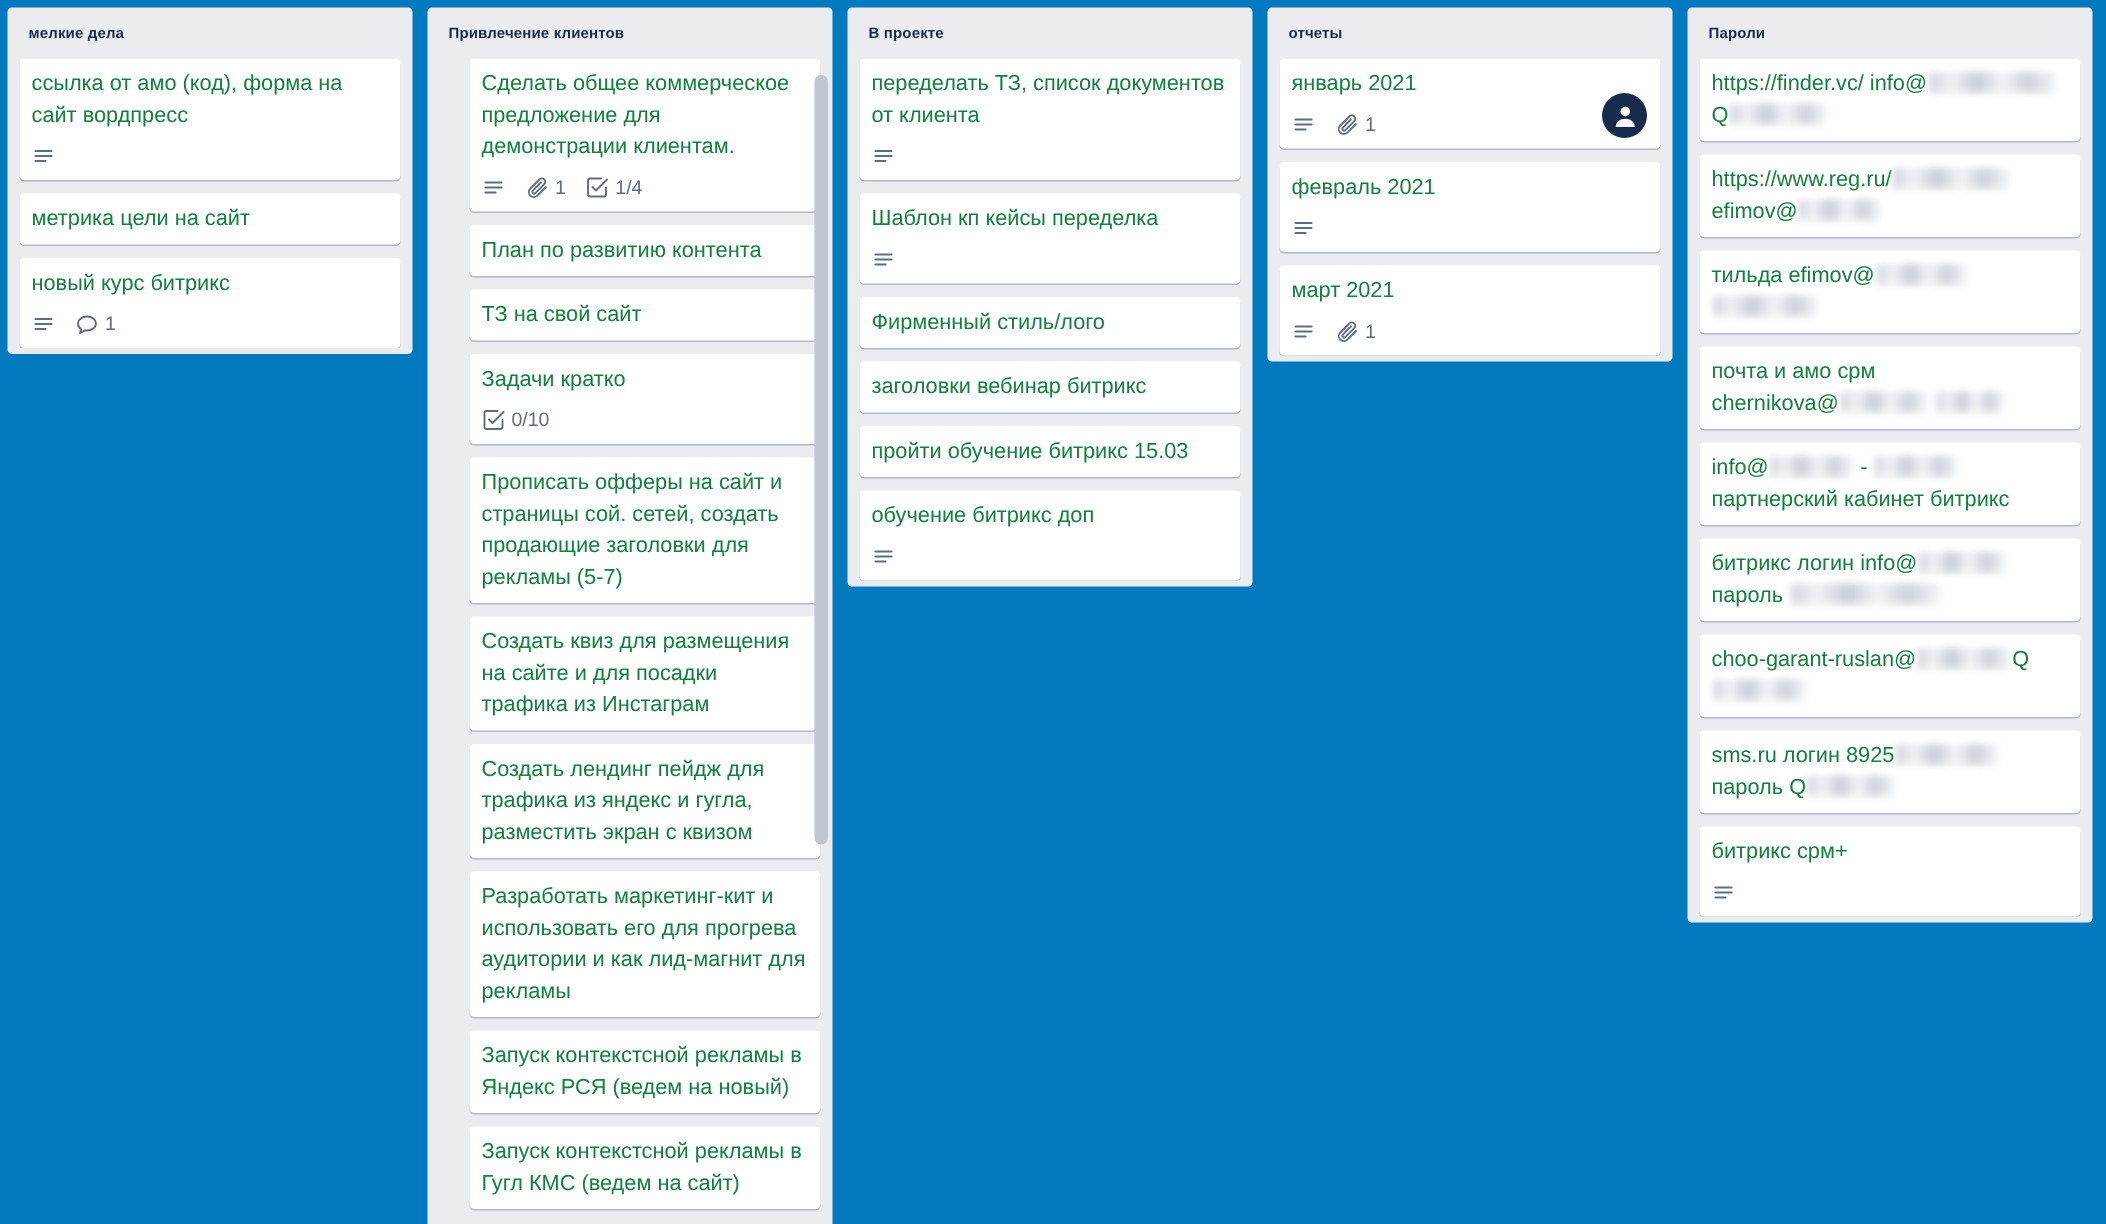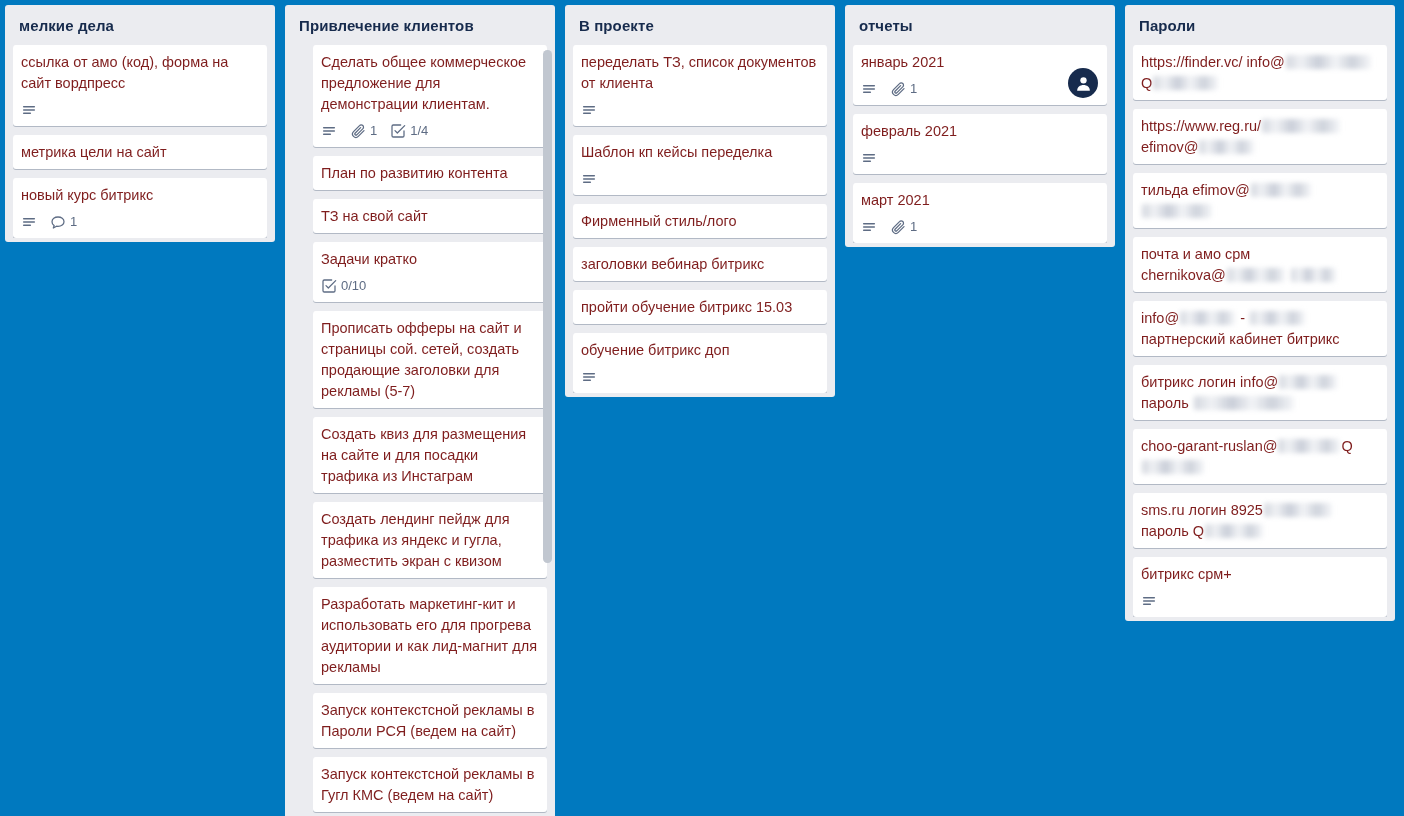--- a/index.html
+++ b/index.html
@@ -24,21 +24,21 @@
     border-radius: 3px;
     padding: 0 0 4px 0;
     display: flex;
     flex-direction: column;
     max-height: 811px;
     flex: 0 0 auto;
     position: relative;
   }
   .list-header {
     padding: 12px 10px 10px 14px;
-    font-size: 15px;
+    font-size: 10px;
     font-weight: bold;
     color: #172b4d;
     line-height: 1.2;
     flex: 0 0 auto;
     letter-spacing: 0.1px;
   }
   .cards {
     padding: 0 8px;
     overflow: hidden;
     position: relative;
@@ -51,21 +51,21 @@
     margin-bottom: 9px;
     padding: 7px 8px 6px 8px;
     cursor: pointer;
     position: relative;
     min-height: 20px;
   }
   .card:last-child { margin-bottom: 0; }
   .card-title {
     font-size: 14.5px;
     line-height: 21px;
-    color: #7f1d1d;
+    color: #15803d;
     word-wrap: break-word;
     padding-right: 2px;
   }
   .badges {
     display: flex;
     align-items: center;
     gap: 13px;
     margin-top: 6px;
     min-height: 20px;
   }
@@ -229,21 +229,21 @@
         <div class="card">
           <div class="card-title">Создать квиз для размещения на сайте и для посадки трафика из Инстаграм</div>
         </div>
         <div class="card">
           <div class="card-title">Создать лендинг пейдж для трафика из яндекс и гугла, разместить экран с квизом</div>
         </div>
         <div class="card">
           <div class="card-title">Разработать маркетинг-кит и использовать его для прогрева аудитории и как лид-магнит для рекламы</div>
         </div>
         <div class="card">
-          <div class="card-title">Запуск контекстсной рекламы в Пароли РСЯ (ведем на сайт)</div>
+          <div class="card-title">Запуск контекстсной рекламы в Яндекс РСЯ (ведем на новый)</div>
         </div>
         <div class="card">
           <div class="card-title">Запуск контекстсной рекламы в Гугл КМС (ведем на сайт)</div>
         </div>
       </div>
       <div class="scroll-track">
         <div class="scroll-thumb"></div>
       </div>
     </div>
     <div class="list list-3">

